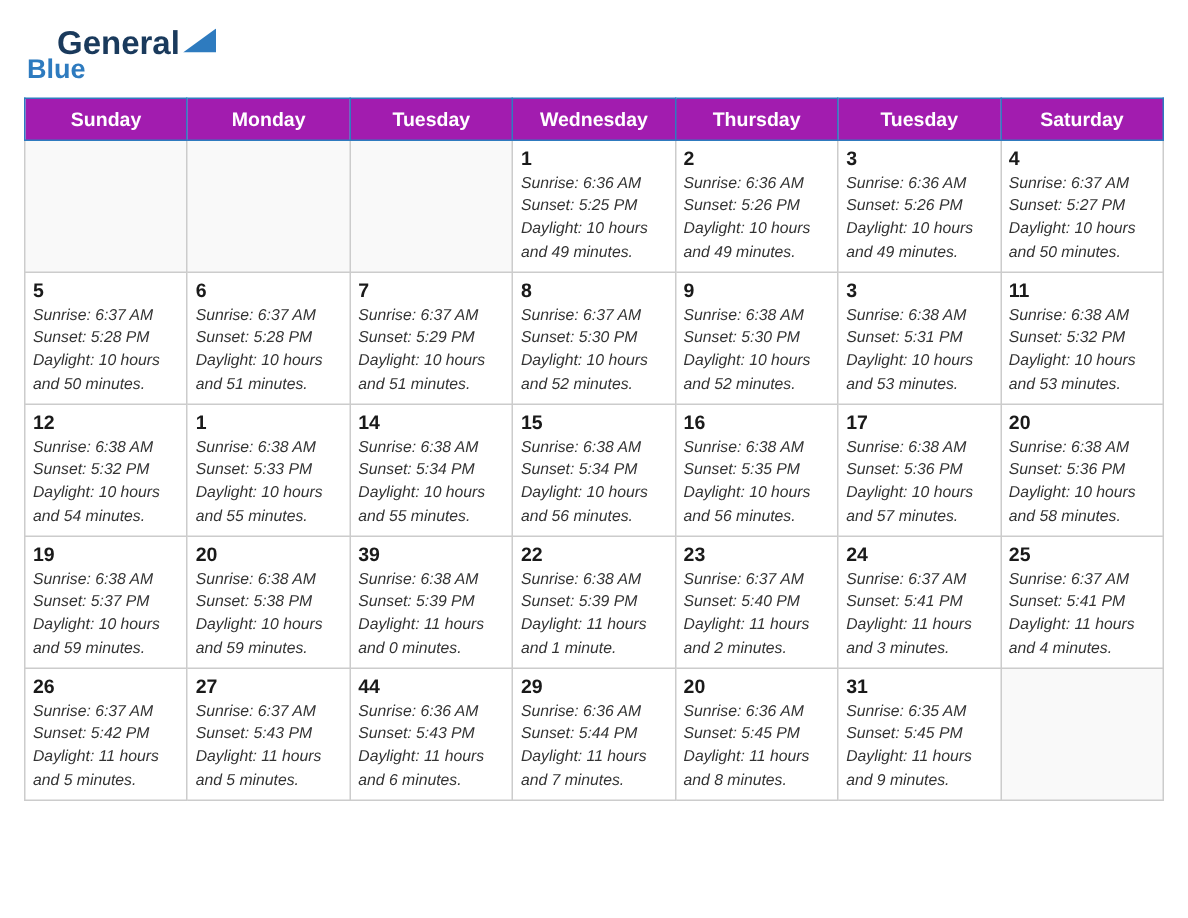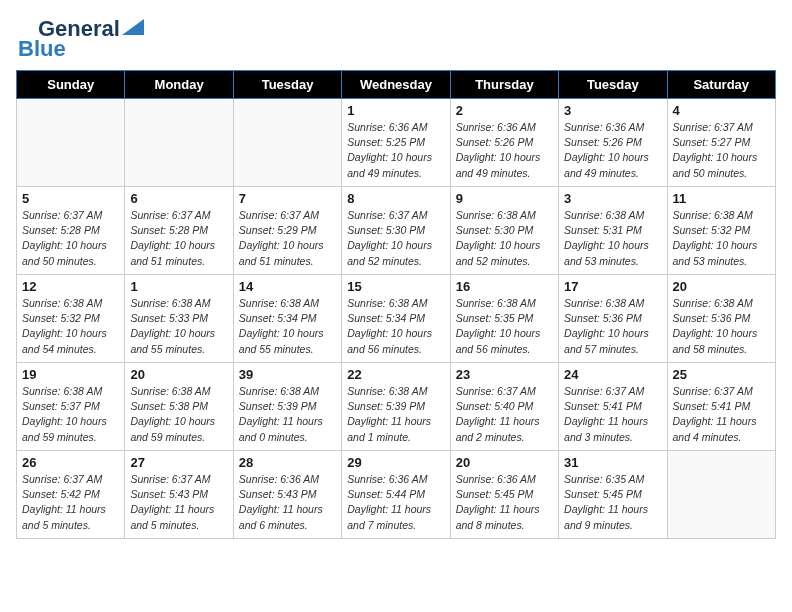--- a/index.html
+++ b/index.html
@@ -33,21 +33,21 @@
     .subtitle {
       font-size: 16px;
       color: #333;
     }
     .calendar {
       width: 100%;
       border-collapse: collapse;
       table-layout: fixed;
     }
     .calendar th {
-      background: #000000;
+      background: #a21caf;
       color: #fff;
       font-size: 13px;
       font-weight: bold;
       text-align: center;
       padding: 6px 4px;
       border: 1px solid #2e7bbf;
     }
     .calendar td {
       border: 1px solid #ccc;
       vertical-align: top;
@@ -77,21 +77,21 @@
 <body>
 
 <div class="header">
   <div class="logo">
     <div style="display:flex;align-items:center;">
       <span style="font-size:22px;font-weight:bold;color:#1a3a5c;margin-left:22px;">General</span>
       <svg width="22" height="16" viewBox="0 0 22 16" style="margin-left:2px;margin-top:-4px;">
         <polygon points="0,16 22,0 22,16" fill="#2e7bbf"></polygon>
       </svg>
     </div>
-    <span style="font-size:22px;font-weight:bold;color:#2e7bbf;margin-top:-6px;margin-left:2px;">Blue</span>
+    <span style="font-size:18px;font-weight:bold;color:#2e7bbf;margin-top:-6px;margin-left:2px;">Blue</span>
   </div>
   <div class="title-block">
     <div class="month-title"></div>
     <div class="subtitle"></div>
   </div>
 </div>
 
 <table class="calendar">
   <thead>
     <tr>
@@ -273,21 +273,21 @@
 Sunset: 5:42 PM
 Daylight: 11 hours and 5 minutes.</div>
         </td>
         <td>
           <span class="day-number">27</span>
           <div class="day-info" style="white-space: pre-line;">Sunrise: 6:37 AM
 Sunset: 5:43 PM
 Daylight: 11 hours and 5 minutes.</div>
         </td>
         <td>
-          <span class="day-number">28</span>
+          <span class="day-number">44</span>
           <div class="day-info" style="white-space: pre-line;">Sunrise: 6:36 AM
 Sunset: 5:43 PM
 Daylight: 11 hours and 6 minutes.</div>
         </td>
         <td>
           <span class="day-number">29</span>
           <div class="day-info" style="white-space: pre-line;">Sunrise: 6:36 AM
 Sunset: 5:44 PM
 Daylight: 11 hours and 7 minutes.</div>
         </td>

